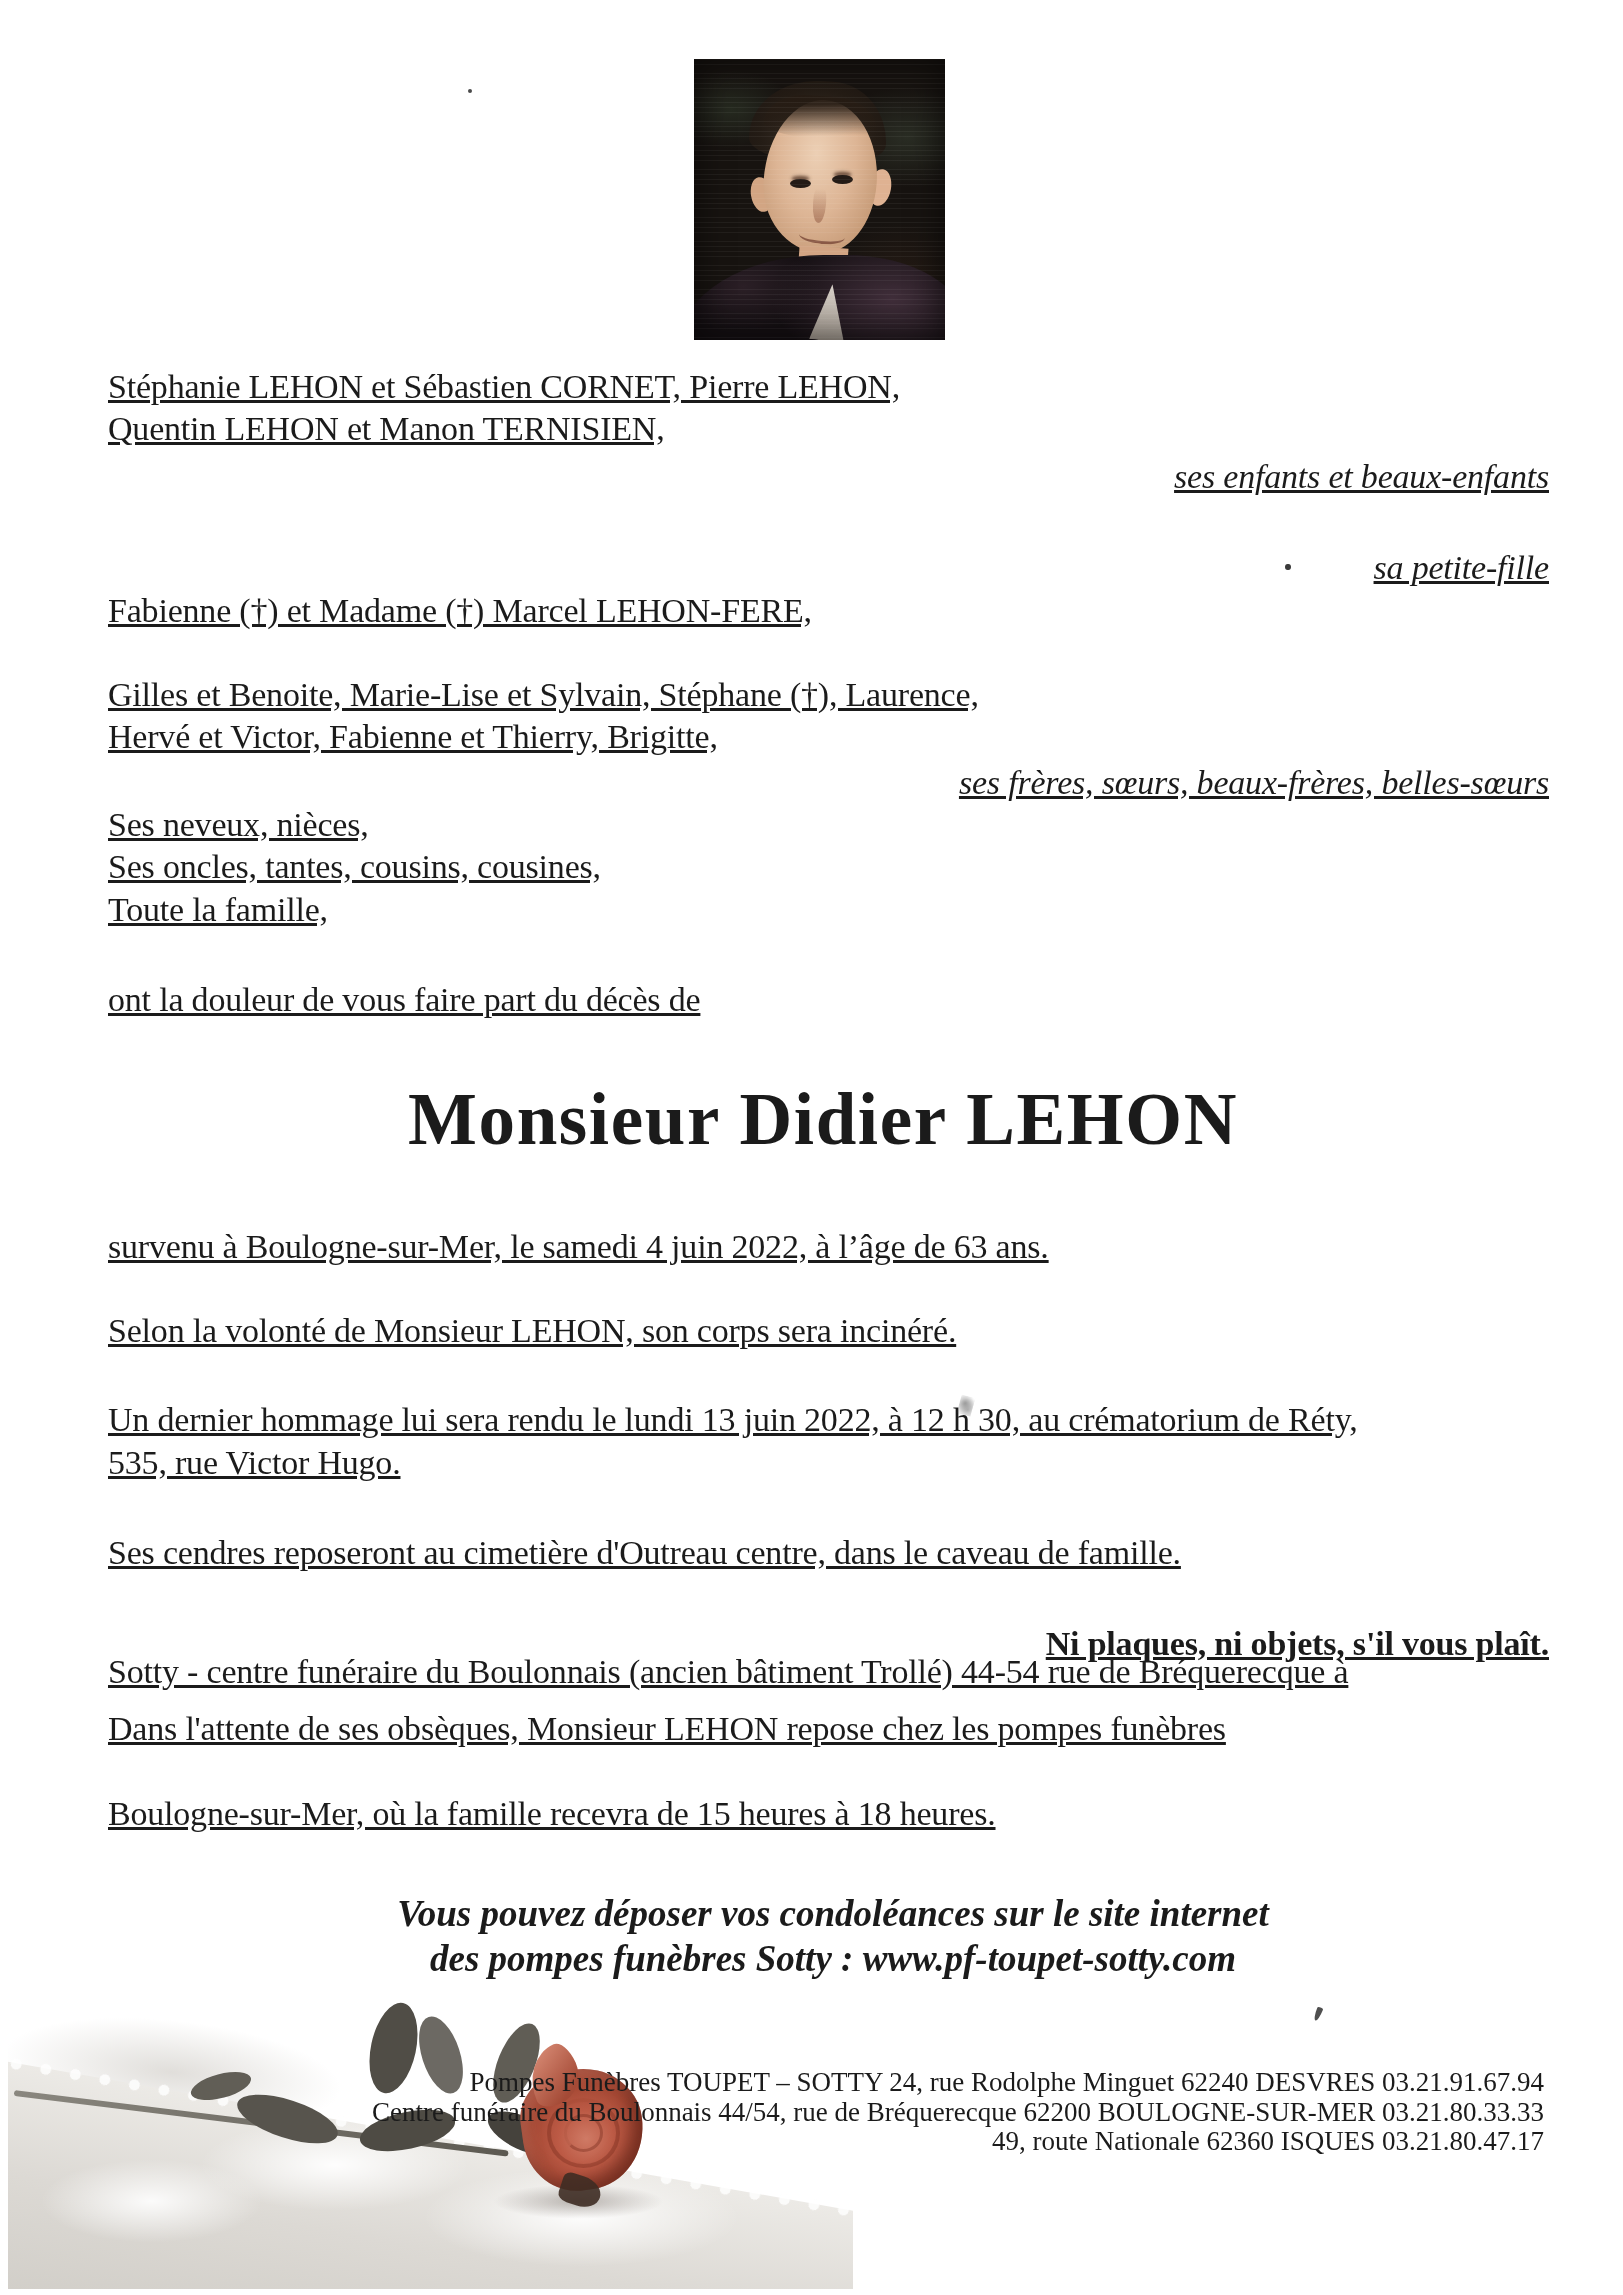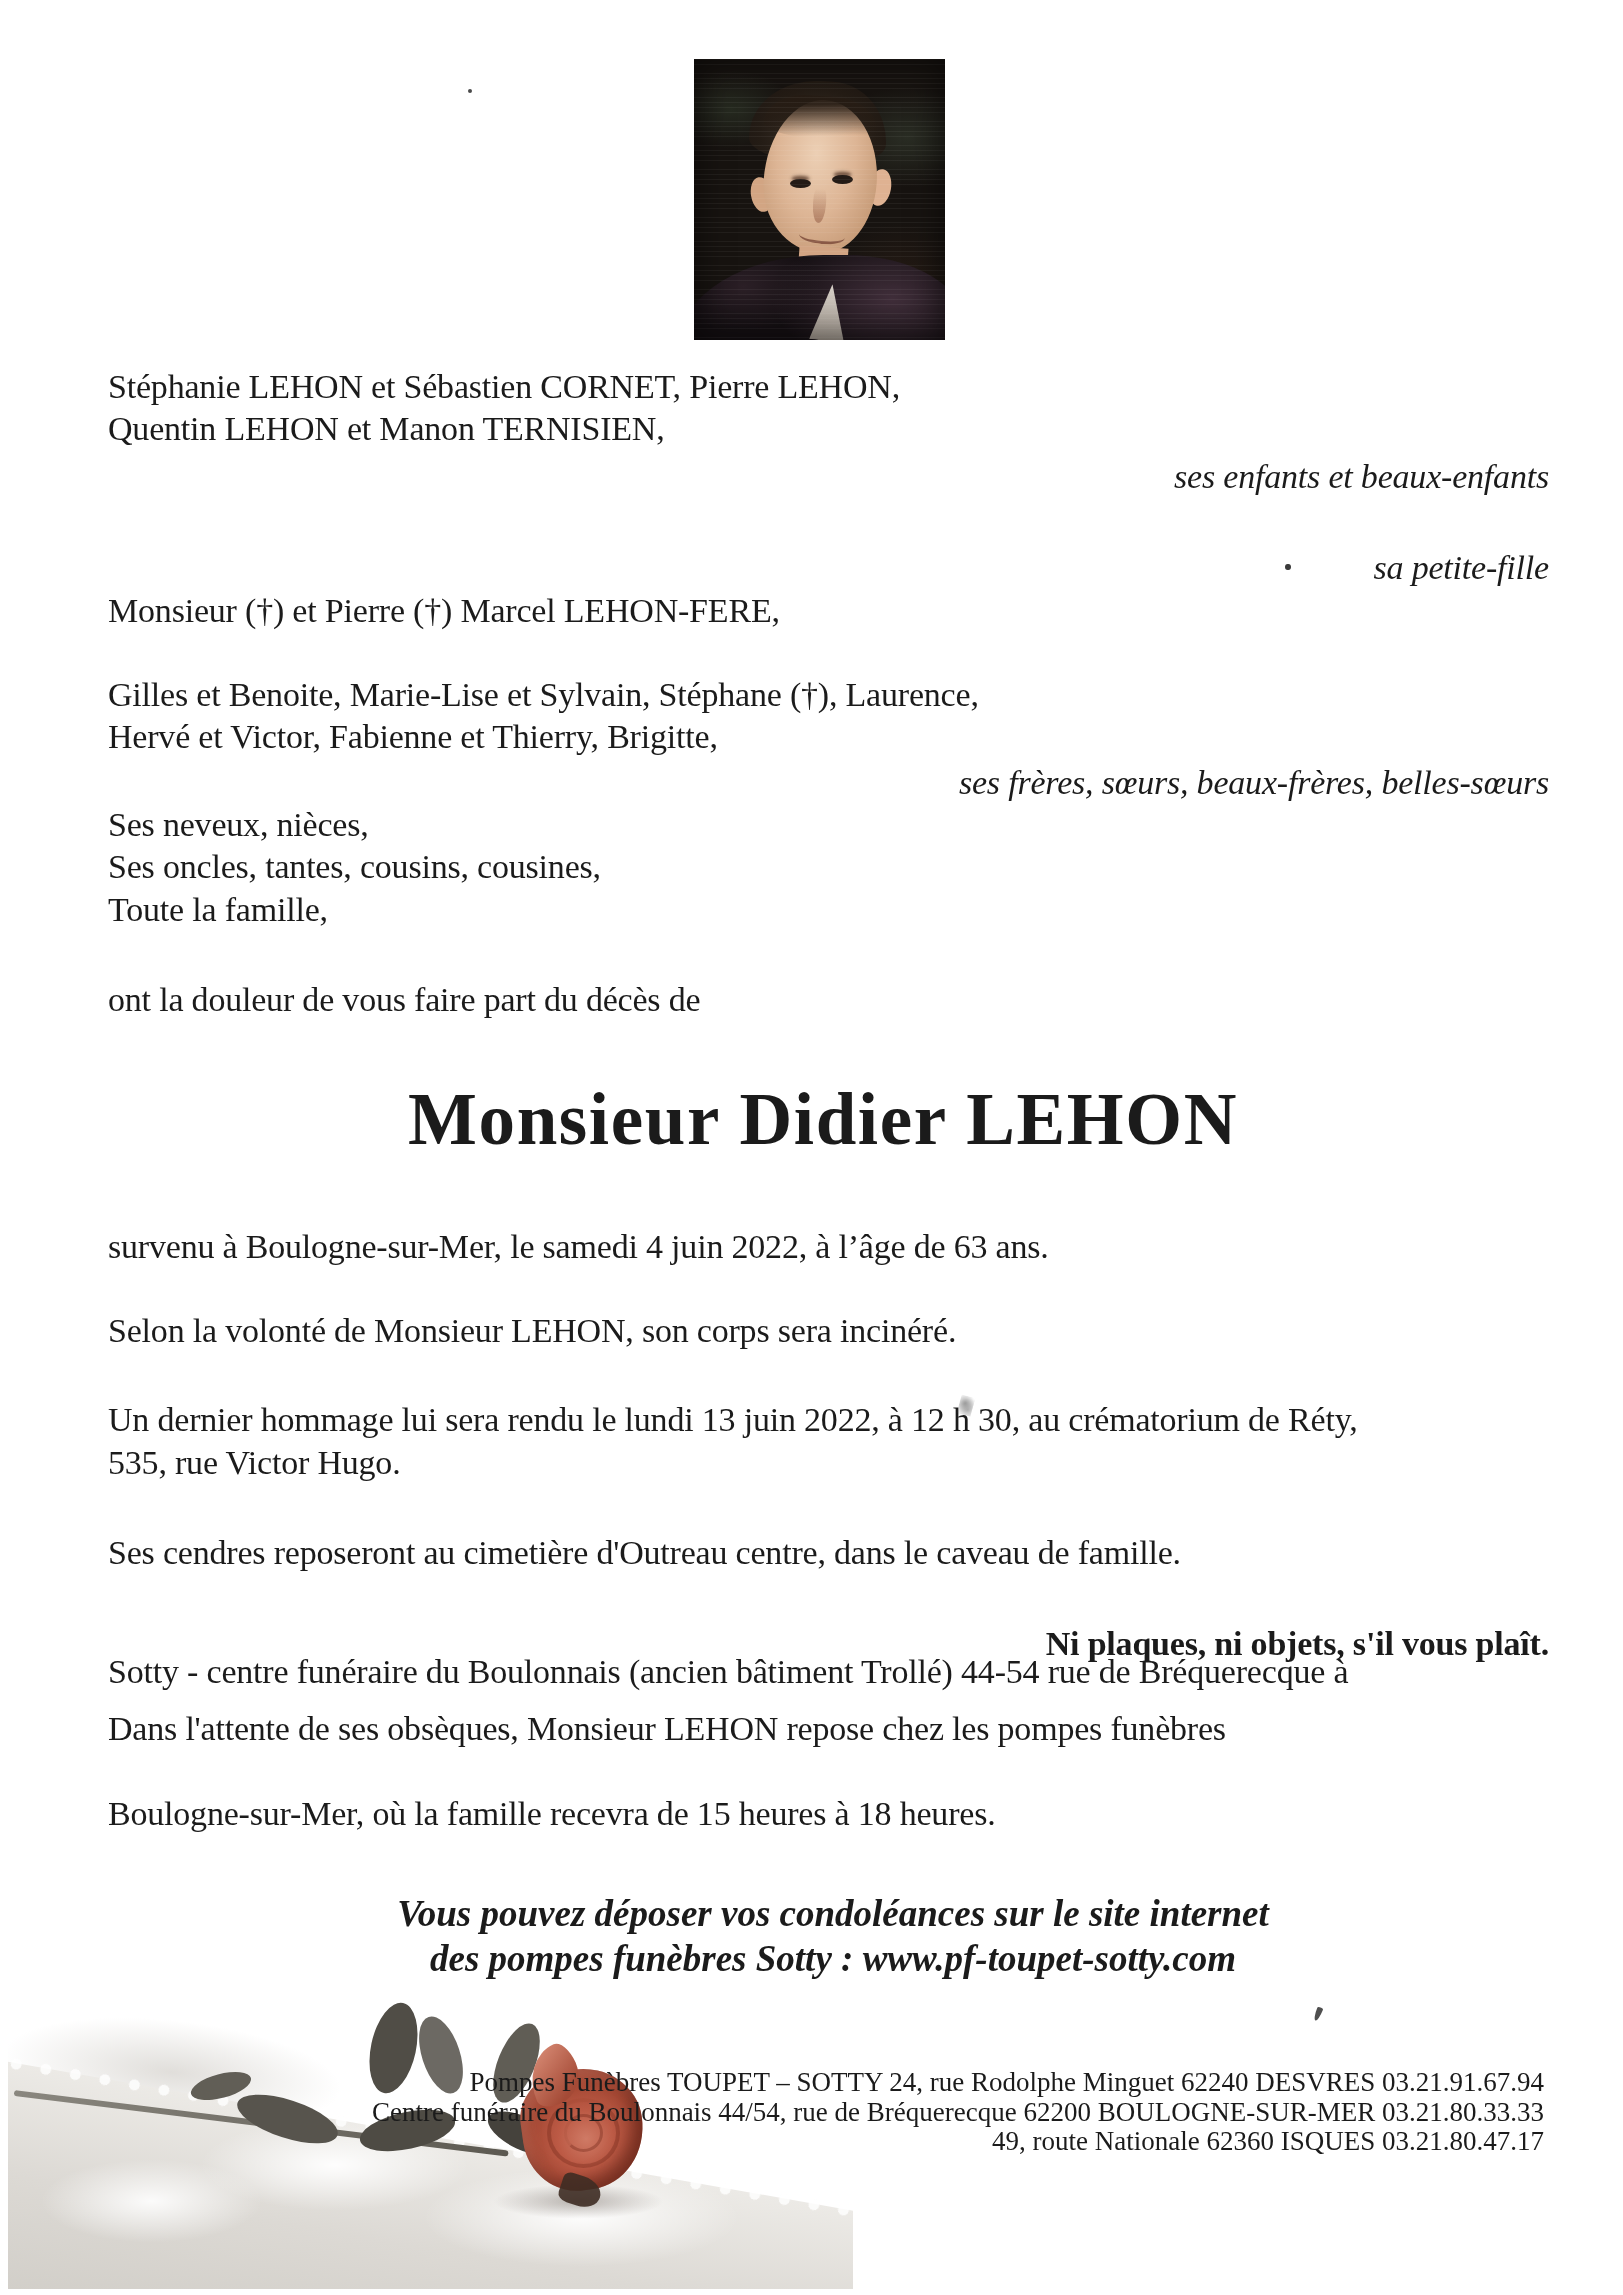--- a/index.html
+++ b/index.html
@@ -15,20 +15,21 @@
 
   
   .line {
     position: absolute;
     left: 108px;
     right: 75px;
     font-size: 34px;
     line-height: 1.15;
     white-space: nowrap;
     letter-spacing: -0.2px;
+    text-decoration: underline;
   }
   .r-it { text-align: right; font-style: italic; }
   .r-bold { text-align: right; font-weight: bold; font-style: normal; }
 
   .deceased-title {
     position: absolute;
     left: 0; right: 0;
     top: 1078px;
     text-align: center;
     font-size: 73px;
@@ -193,21 +194,21 @@
     <div class="ph-collar"></div>
     <div class="ph-jacket"></div>
     <div class="ph-shirt"></div>
     <div class="ph-scan"></div>
   </div>
 
   <div class="line" style="top:367px">Stéphanie LEHON et Sébastien CORNET, Pierre LEHON,</div>
   <div class="line" style="top:409px">Quentin LEHON et Manon TERNISIEN,</div>
   <div class="line r-it" style="top:457px">ses enfants et beaux-enfants</div>
   <div class="line r-it" style="top:548px">sa petite-fille</div>
-  <div class="line" style="top:591px">Monsieur (†) et Pierre (†) Marcel LEHON-FERE,</div>
+  <div class="line" style="top:591px">Fabienne (†) et Madame (†) Marcel LEHON-FERE,</div>
   <div class="line" style="top:675px">Gilles et Benoite, Marie-Lise et Sylvain, Stéphane (†), Laurence,</div>
   <div class="line" style="top:717px">Hervé et Victor, Fabienne et Thierry, Brigitte,</div>
   <div class="line r-it" style="top:763px">ses frères, sœurs, beaux-frères, belles-sœurs</div>
   <div class="line" style="top:805px">Ses neveux, nièces,</div>
   <div class="line" style="top:847px">Ses oncles, tantes, cousins, cousines,</div>
   <div class="line" style="top:890px">Toute la famille,</div>
 
   <div class="line" style="top:980px">ont la douleur de vous faire part du décès de</div>
   <h1 class="deceased-title">Monsieur Didier LEHON</h1>
   <div class="line" style="top:1227px">survenu à Boulogne-sur-Mer, le samedi 4 juin 2022, à l’âge de 63 ans.</div>

